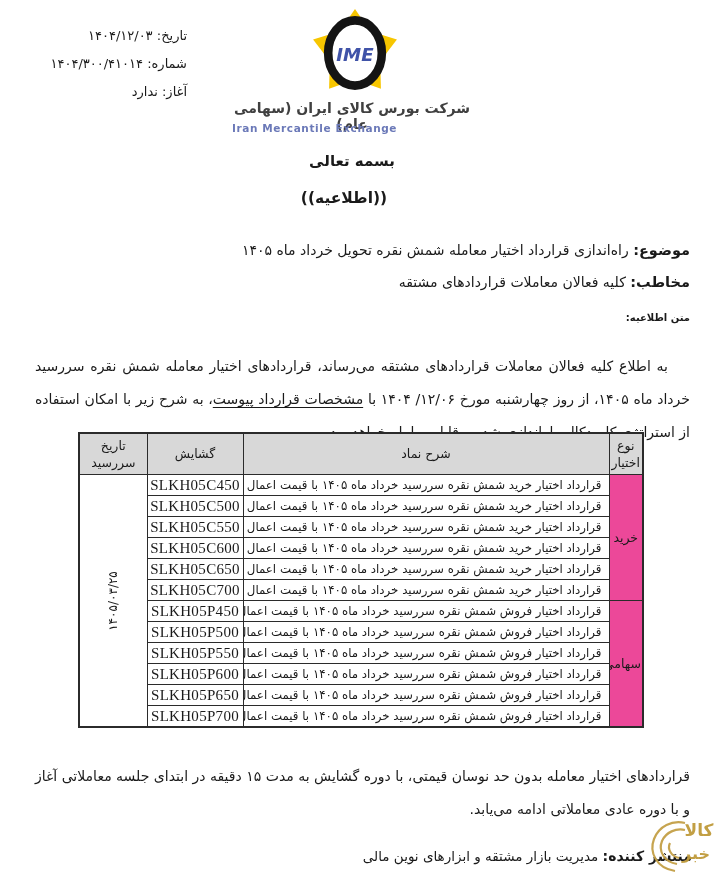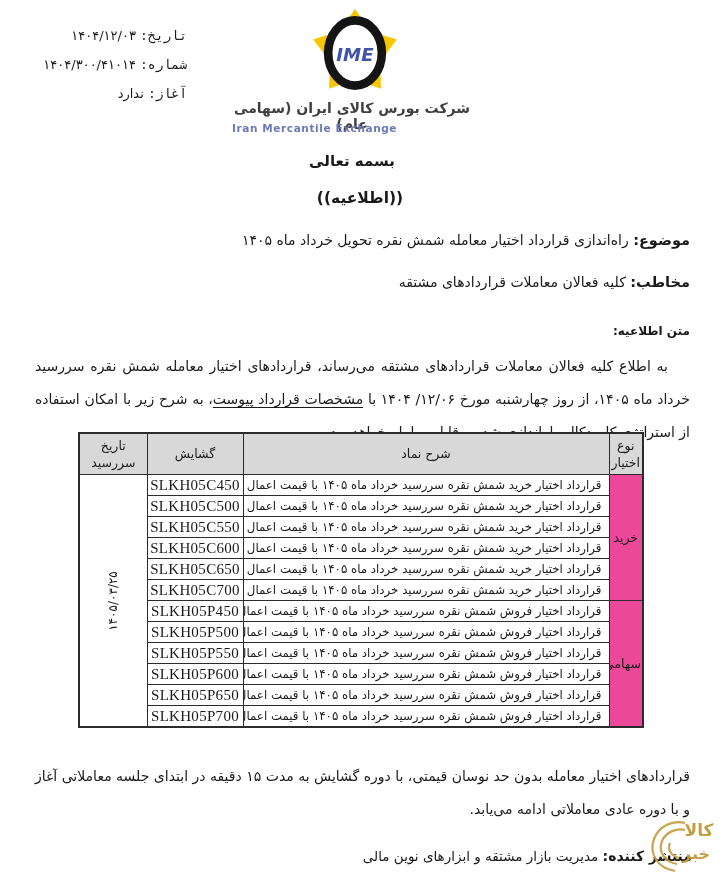--- a/index.html
+++ b/index.html
@@ -3,38 +3,38 @@
 <meta charset="utf-8">
 <style>
   html,body{margin:0;padding:0;background:#e8e8e8;}
   .page{
     position:relative;width:725px;height:877px;margin:0 auto;background:#ffffff;
     font-family:"DejaVu Sans",sans-serif;color:#1a1a1a;direction:rtl;overflow:hidden;
   }
   
   .meta{position:absolute;top:22px;right:538px;width:170px;text-align:right;
         font-size:13px;line-height:28px;white-space:nowrap;}
-  .meta .lbl{font-weight:normal;font-family:Liberation Mono, monospace;}
+  .meta .lbl{font-weight:normal;}
   
   .logo-wrap{position:absolute;top:6px;left:309px;width:92px;height:94px;}
   .company-fa{position:absolute;top:100px;left:232px;width:240px;text-align:center;
               color:#404040;font-weight:bold;font-size:14px;}
   .company-en{position:absolute;top:122px;left:232px;width:240px;text-align:left;
               color:#6b79b8;font-size:10.5px;letter-spacing:0.6px;font-weight:bold;}
   
   .bismillah{position:absolute;top:152px;left:272px;width:160px;text-align:center;
              font-weight:bold;font-size:15px;}
-  .announce{position:absolute;top:189px;left:280px;width:160px;text-align:center;
+  .announce{position:absolute;top:189px;left:264px;width:160px;text-align:center;
             font-weight:bold;font-size:15.5px;}
   
   .fieldline{position:absolute;right:35px;font-size:14px;white-space:nowrap;}
   .fieldline b{font-size:14.5px;}
-  .subject{top:232px;}
+  .subject{top:242px;}
   .audience{top:274px;}
-  .bodylabel{top:324px;font-weight:bold;font-size:12px;}
+  .bodylabel{top:312px;font-weight:bold;font-size:10px;}
   
   .bodypara{position:absolute;top:336px;right:35px;left:35px;font-size:14px;
             line-height:33px;text-align:justify;text-indent:22px;}
   .bodypara .ul{text-decoration:underline;text-underline-offset:3px;}
   
   table.contracts{position:absolute;top:432px;left:78px;border-collapse:collapse;
                   table-layout:fixed;width:564px;direction:rtl;}
   table.contracts th,table.contracts td{border:1px solid #2b2b2b;overflow:hidden;}
   table.contracts{border:2px solid #2b2b2b;}
   table.contracts th{background:#d8d8d8;height:40px;font-weight:normal;font-size:12.5px;

